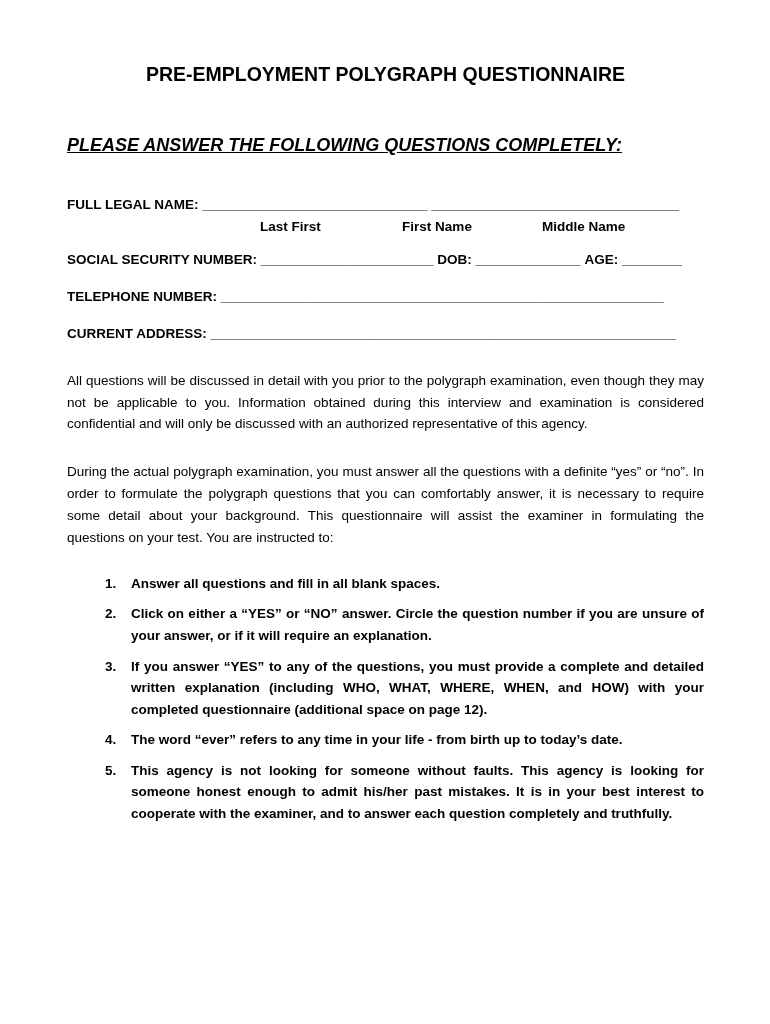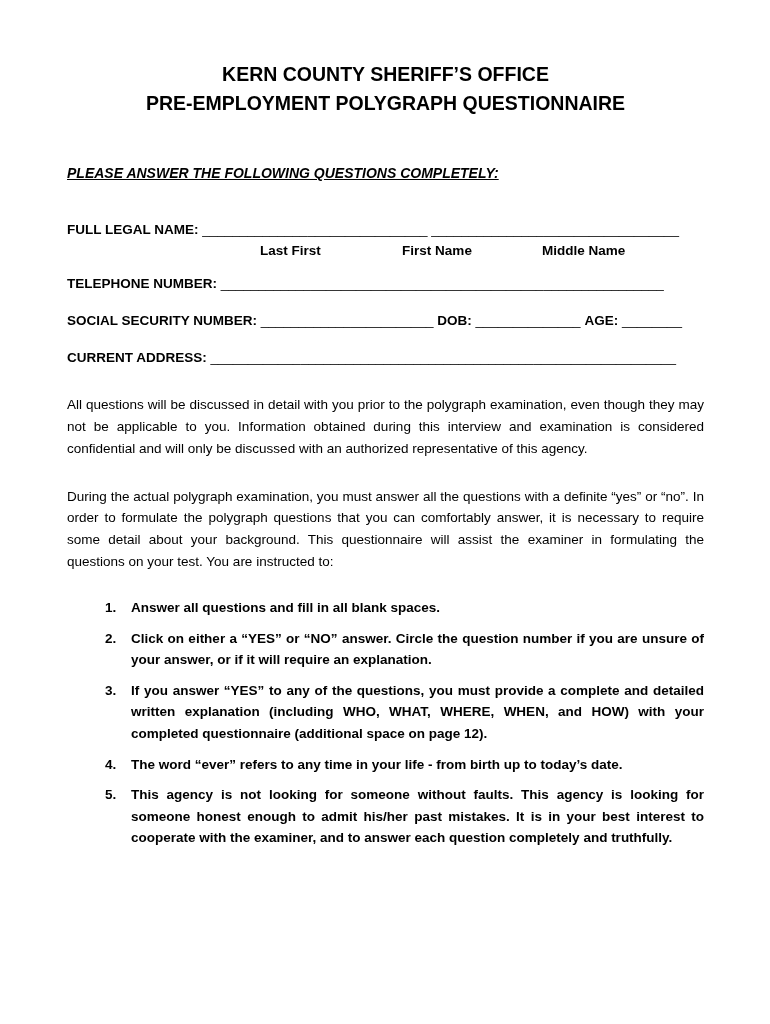--- a/index.html
+++ b/index.html
@@ -14,29 +14,29 @@
   }
   .doc { padding: 60px 66px 0 67px; }
 
   .title { text-align: center; font-weight: bold; font-size: 19.5px; line-height: 1.5; }
 
   .section-heading {
     margin-top: 46px;
     font-weight: bold;
     font-style: italic;
     text-decoration: underline;
-    font-size: 14px;
+    font-size: 18px;
   }
 
   .form-section { margin-top: 40px; }
   .form-line { margin-bottom: 18px; white-space: nowrap; overflow: hidden; line-height: 1.4; }
   .form-line.tight { margin-bottom: 3px; }
   .form-line:last-child { margin-bottom: 0; }
   .lbl { font-weight: bold; text-align: right; }
-  .blank { font-weight: normal; }
+  .blank { font-weight: bold; }
 
   .sublabels {
     display: flex;
     margin: 0 0 14px 150px;
     width: 440px;
     font-weight: bold;
     line-height: 1.4;
   }
   .sublabels span { flex: 1; text-align: center; }
 
@@ -56,51 +56,50 @@
   .li-num { flex: 0 0 26px; }
   .li-text { flex: 1; text-align: justify; }
   .it { }
 </style>
 </head>
 <body>
 
 <div class="doc">
 
   <div class="title">
-    <div>KERN COUNTY SHERIFF’S OFFICE</div>
     <div>PRE-EMPLOYMENT POLYGRAPH QUESTIONNAIRE</div>
   </div>
 
   <div class="section-heading">PLEASE ANSWER THE FOLLOWING QUESTIONS COMPLETELY:</div>
 
   <div class="form-section">
 
     <div class="form-line tight">
       <span class="lbl">FULL LEGAL NAME:</span>
       <span class="blank">______________________________ _________________________________</span>
     </div>
 
     <div class="sublabels">
       <span>Last First</span>
       <span>First Name</span>
       <span>Middle Name</span>
     </div>
 
     <div class="form-line">
-      <span class="lbl">TELEPHONE NUMBER:</span>
-      <span class="blank">___________________________________________________________</span>
-    </div>
-
-    <div class="form-line">
       <span class="lbl">SOCIAL SECURITY NUMBER:</span>
       <span class="blank">_______________________</span>
       <span class="lbl">DOB:</span>
       <span class="blank">______________</span>
       <span class="lbl">AGE:</span>
       <span class="blank">________</span>
+    </div>
+
+    <div class="form-line">
+      <span class="lbl">TELEPHONE NUMBER:</span>
+      <span class="blank">___________________________________________________________</span>
     </div>
 
     <div class="form-line">
       <span class="lbl">CURRENT ADDRESS:</span>
       <span class="blank">______________________________________________________________</span>
     </div>
 
 
 
   </div>

